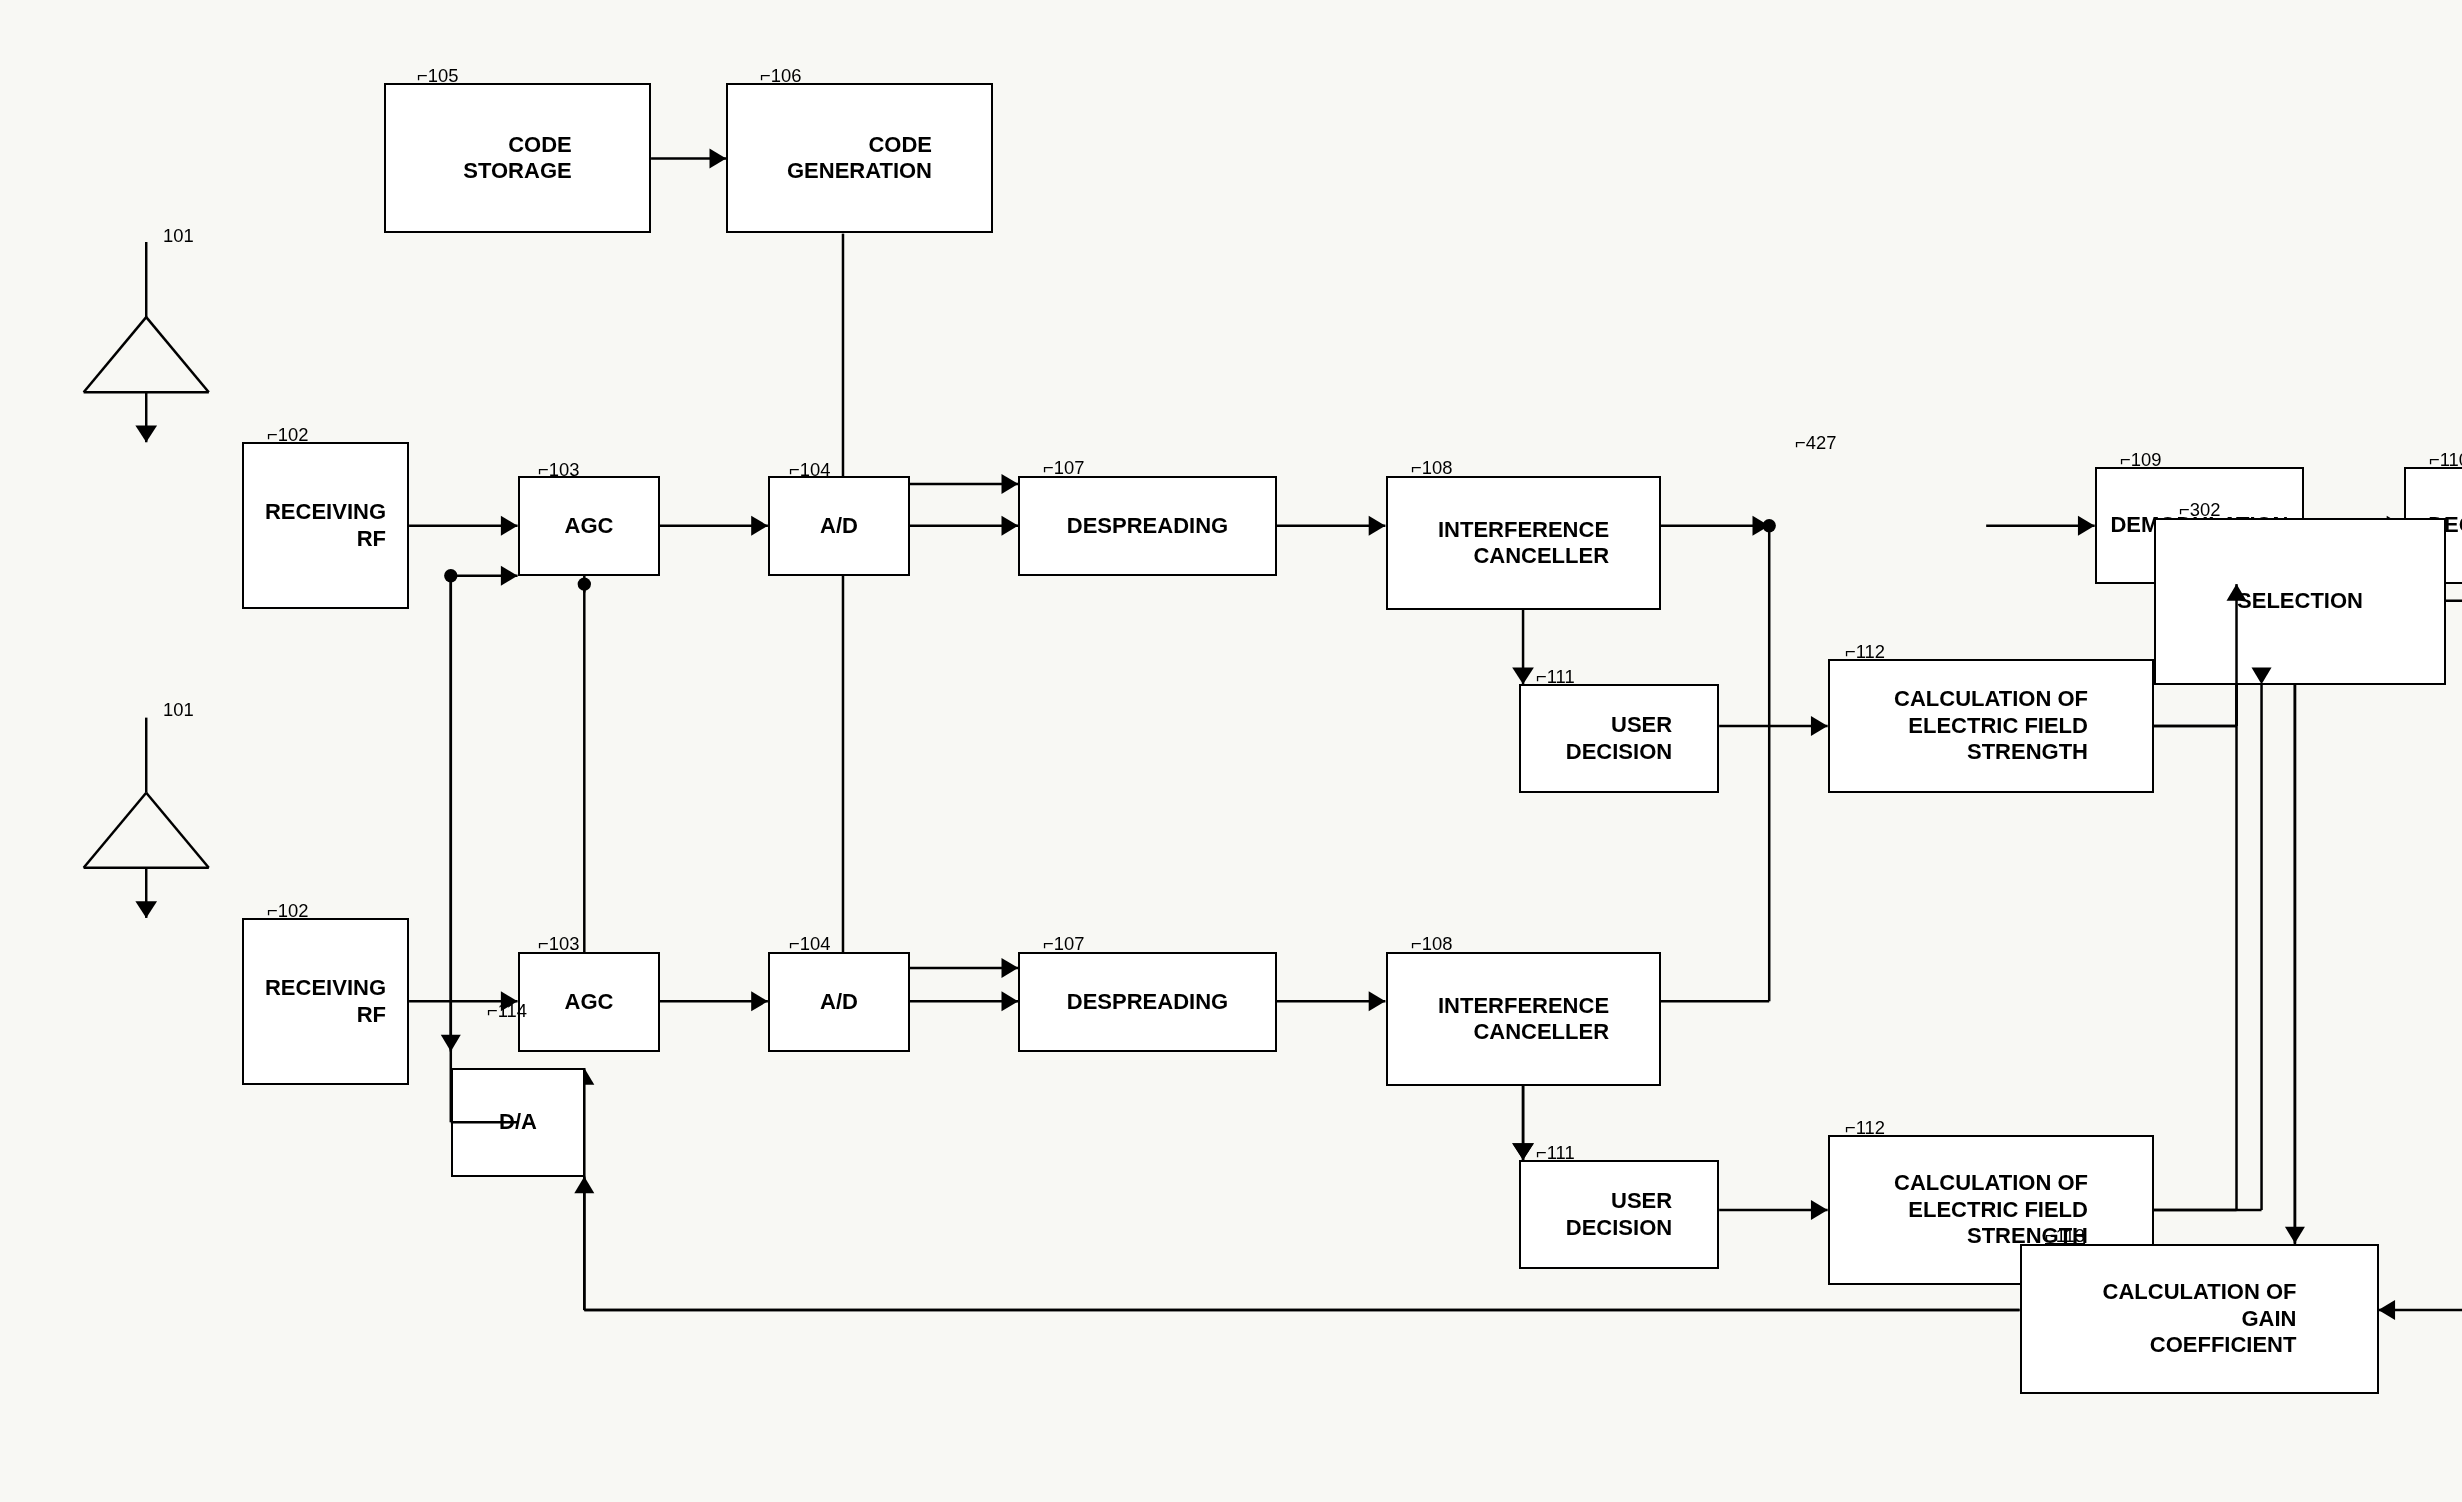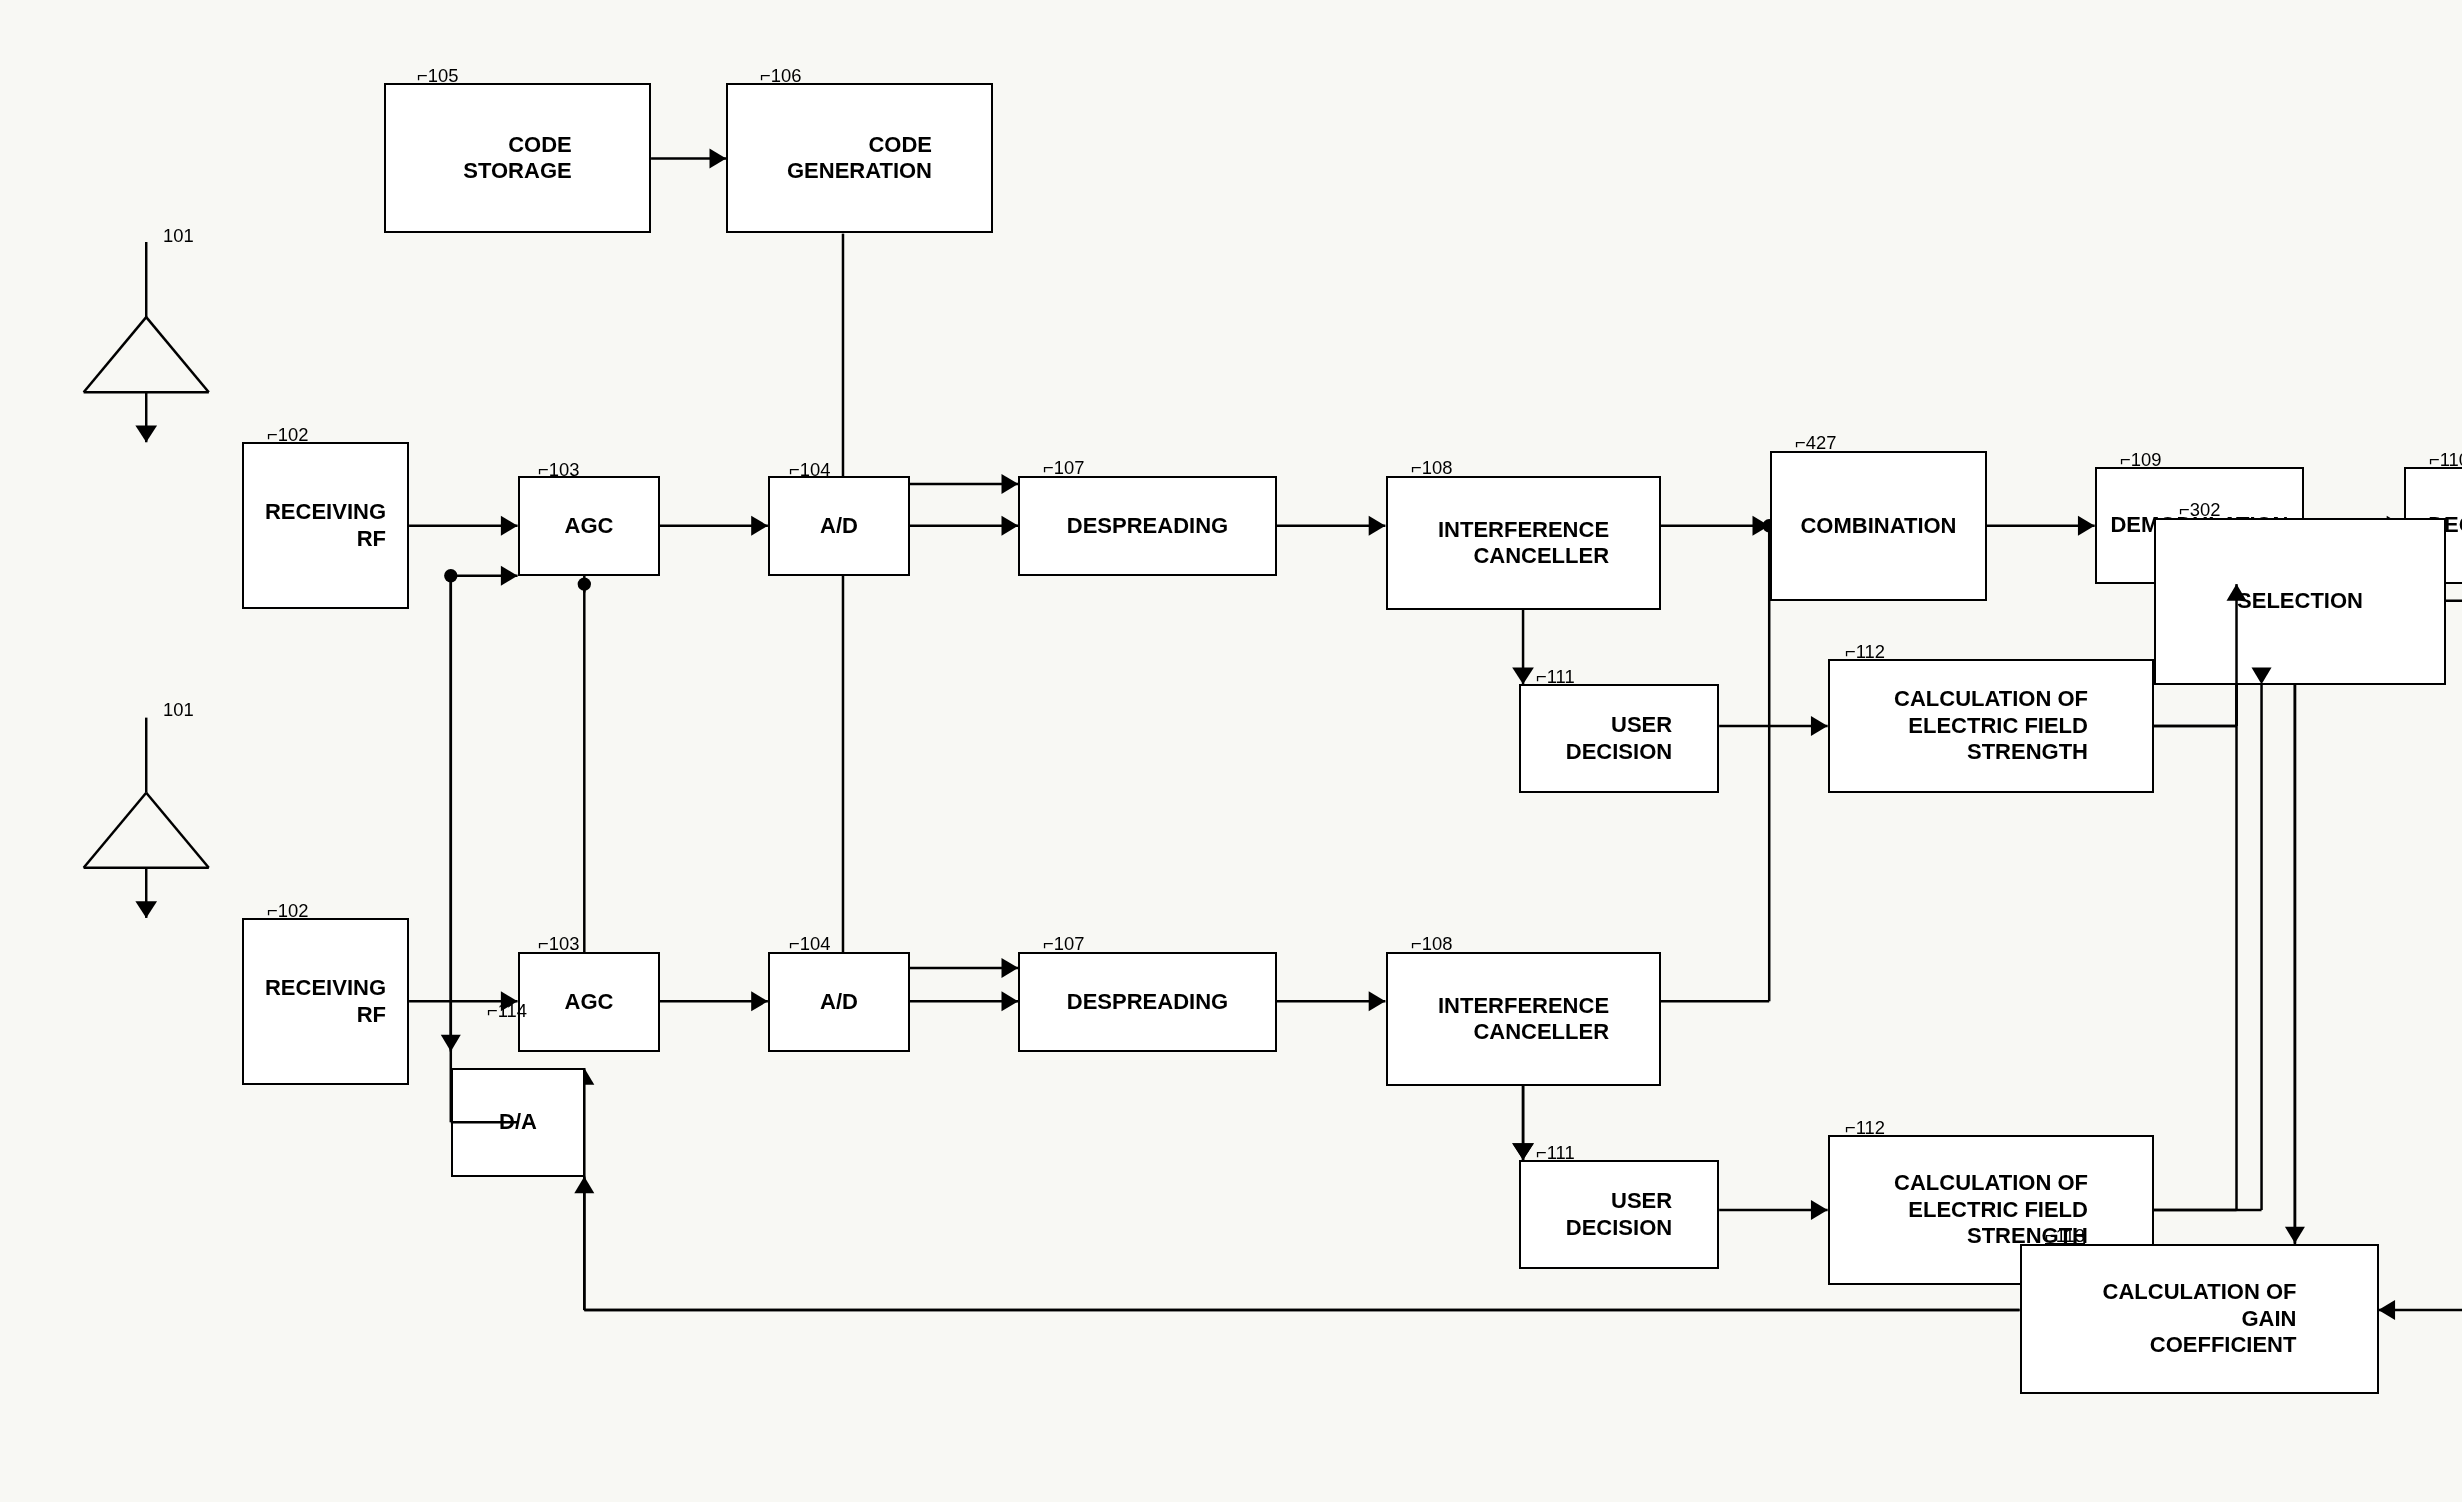--- a/index.html
+++ b/index.html
@@ -200,23 +200,20 @@
   <div class="block" style="left:1018px; top:476px; width:259px; height:100px;">
     <span>DESPREADING</span>
   </div>
   <div class="ref-num" style="left:1043px; top:457px;">⌐107</div>
 
   <div class="block" style="left:1386px; top:476px; width:275px; height:134px;">
     <span>INTERFERENCE<br>CANCELLER</span>
   </div>
   <div class="ref-num" style="left:1411px; top:457px;">⌐108</div>
 
-  <div class="block" style="left:1770px; top:451px; width:217px; height:150px;">
-    <span>COMBINATION</span>
-  </div>
   <div class="ref-num" style="left:1795px; top:432px;">⌐427</div>
 
   <div class="block" style="left:2095px; top:467px; width:209px; height:117px;">
     <span>DEMODULATION</span>
   </div>
   <div class="ref-num" style="left:2120px; top:449px;">⌐109</div>
 
   <div class="block" style="left:2404px; top:467px; width:167px; height:117px;">
     <span>DECODING</span>
   </div>

